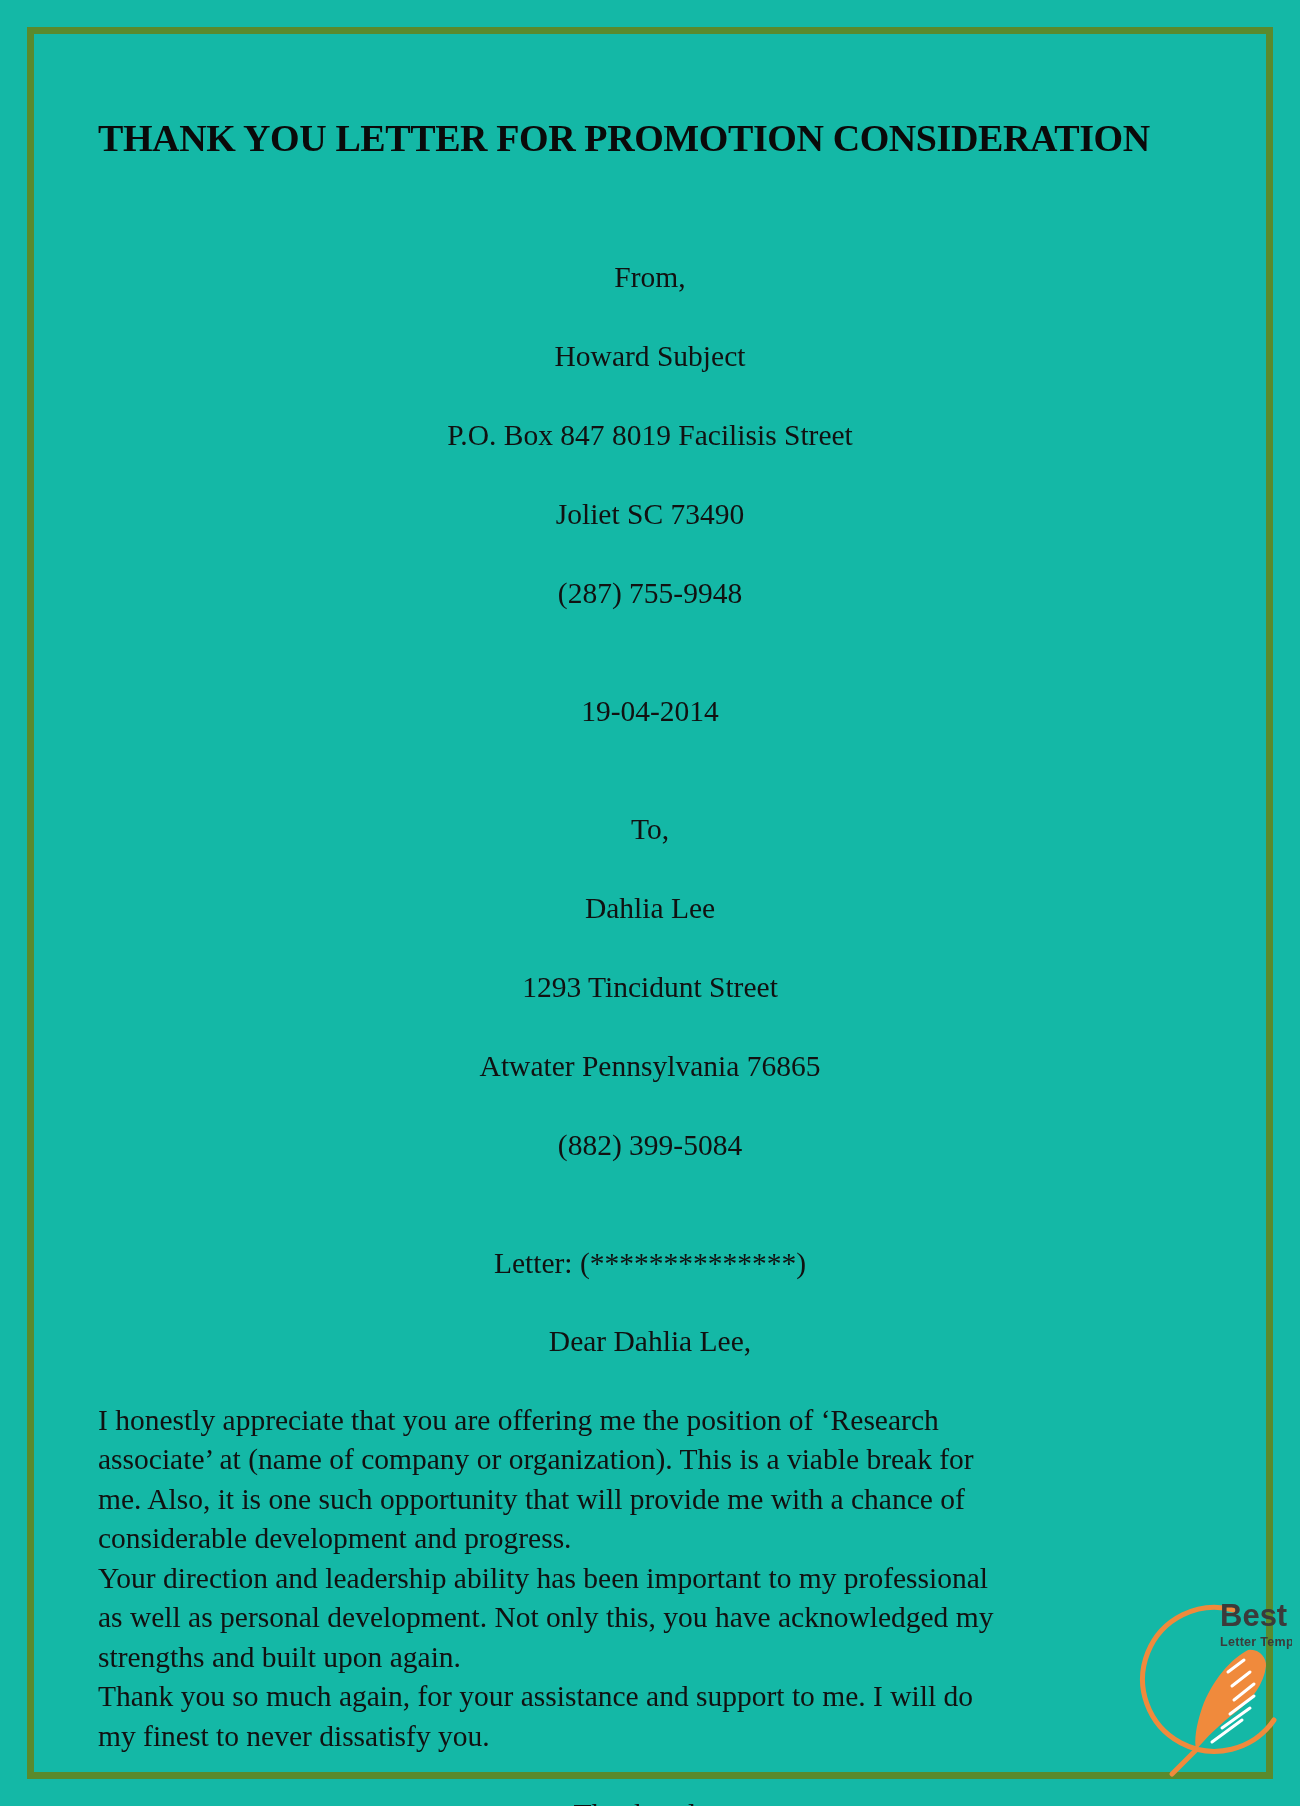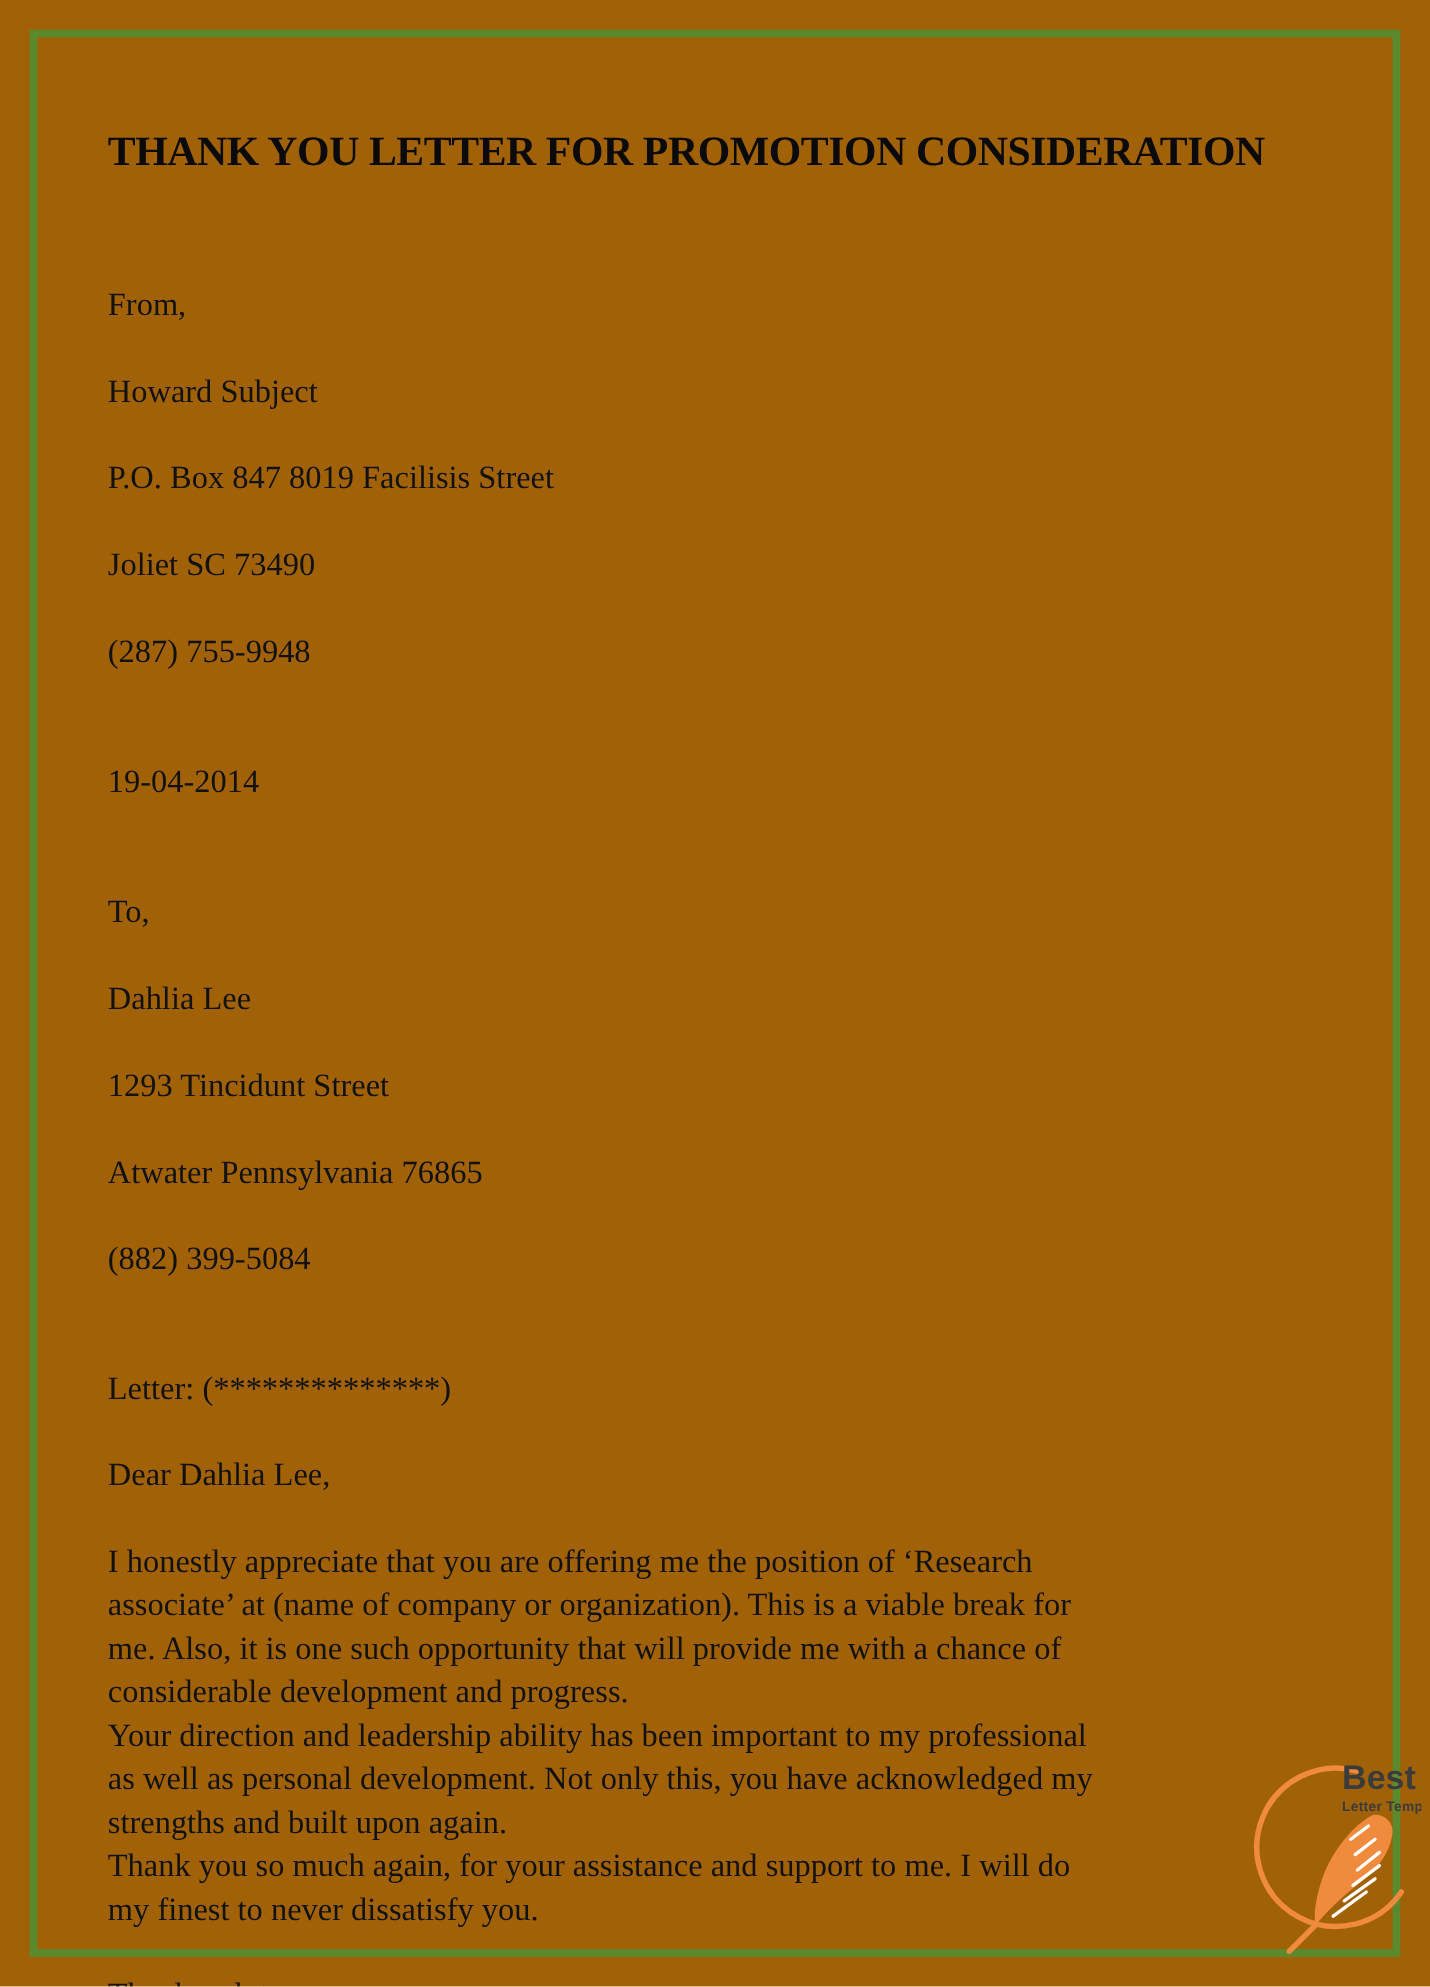--- a/index.html
+++ b/index.html
@@ -5,21 +5,21 @@
   html, body {
     margin: 0;
     padding: 0;
     background: #ffffff;
   }
 
   .page {
     position: relative;
     width: 1300px;
     height: 1806px;
-    background: #a16207;
+    background: #14b8a6;
     box-sizing: border-box;
     overflow: hidden;
     font-family: "Liberation Serif", "DejaVu Serif", serif;
   }
 
   
   .frame {
     position: absolute;
     left: 27px;
     top: 27px;
@@ -51,20 +51,21 @@
 
   .body-text {
     font-size: 29.5px;
     line-height: 39.5px;
     color: #111111;
     white-space: pre-line;
   }
 
   .block {
     margin: 0;
+    text-align: center;
   }
 
   .gap-lg { height: 39px; }
   .gap-title { height: 58px; }
 
   .para {
     font-size: 29.5px;
     line-height: 39.5px;
     color: #111111;
     margin: 0;

